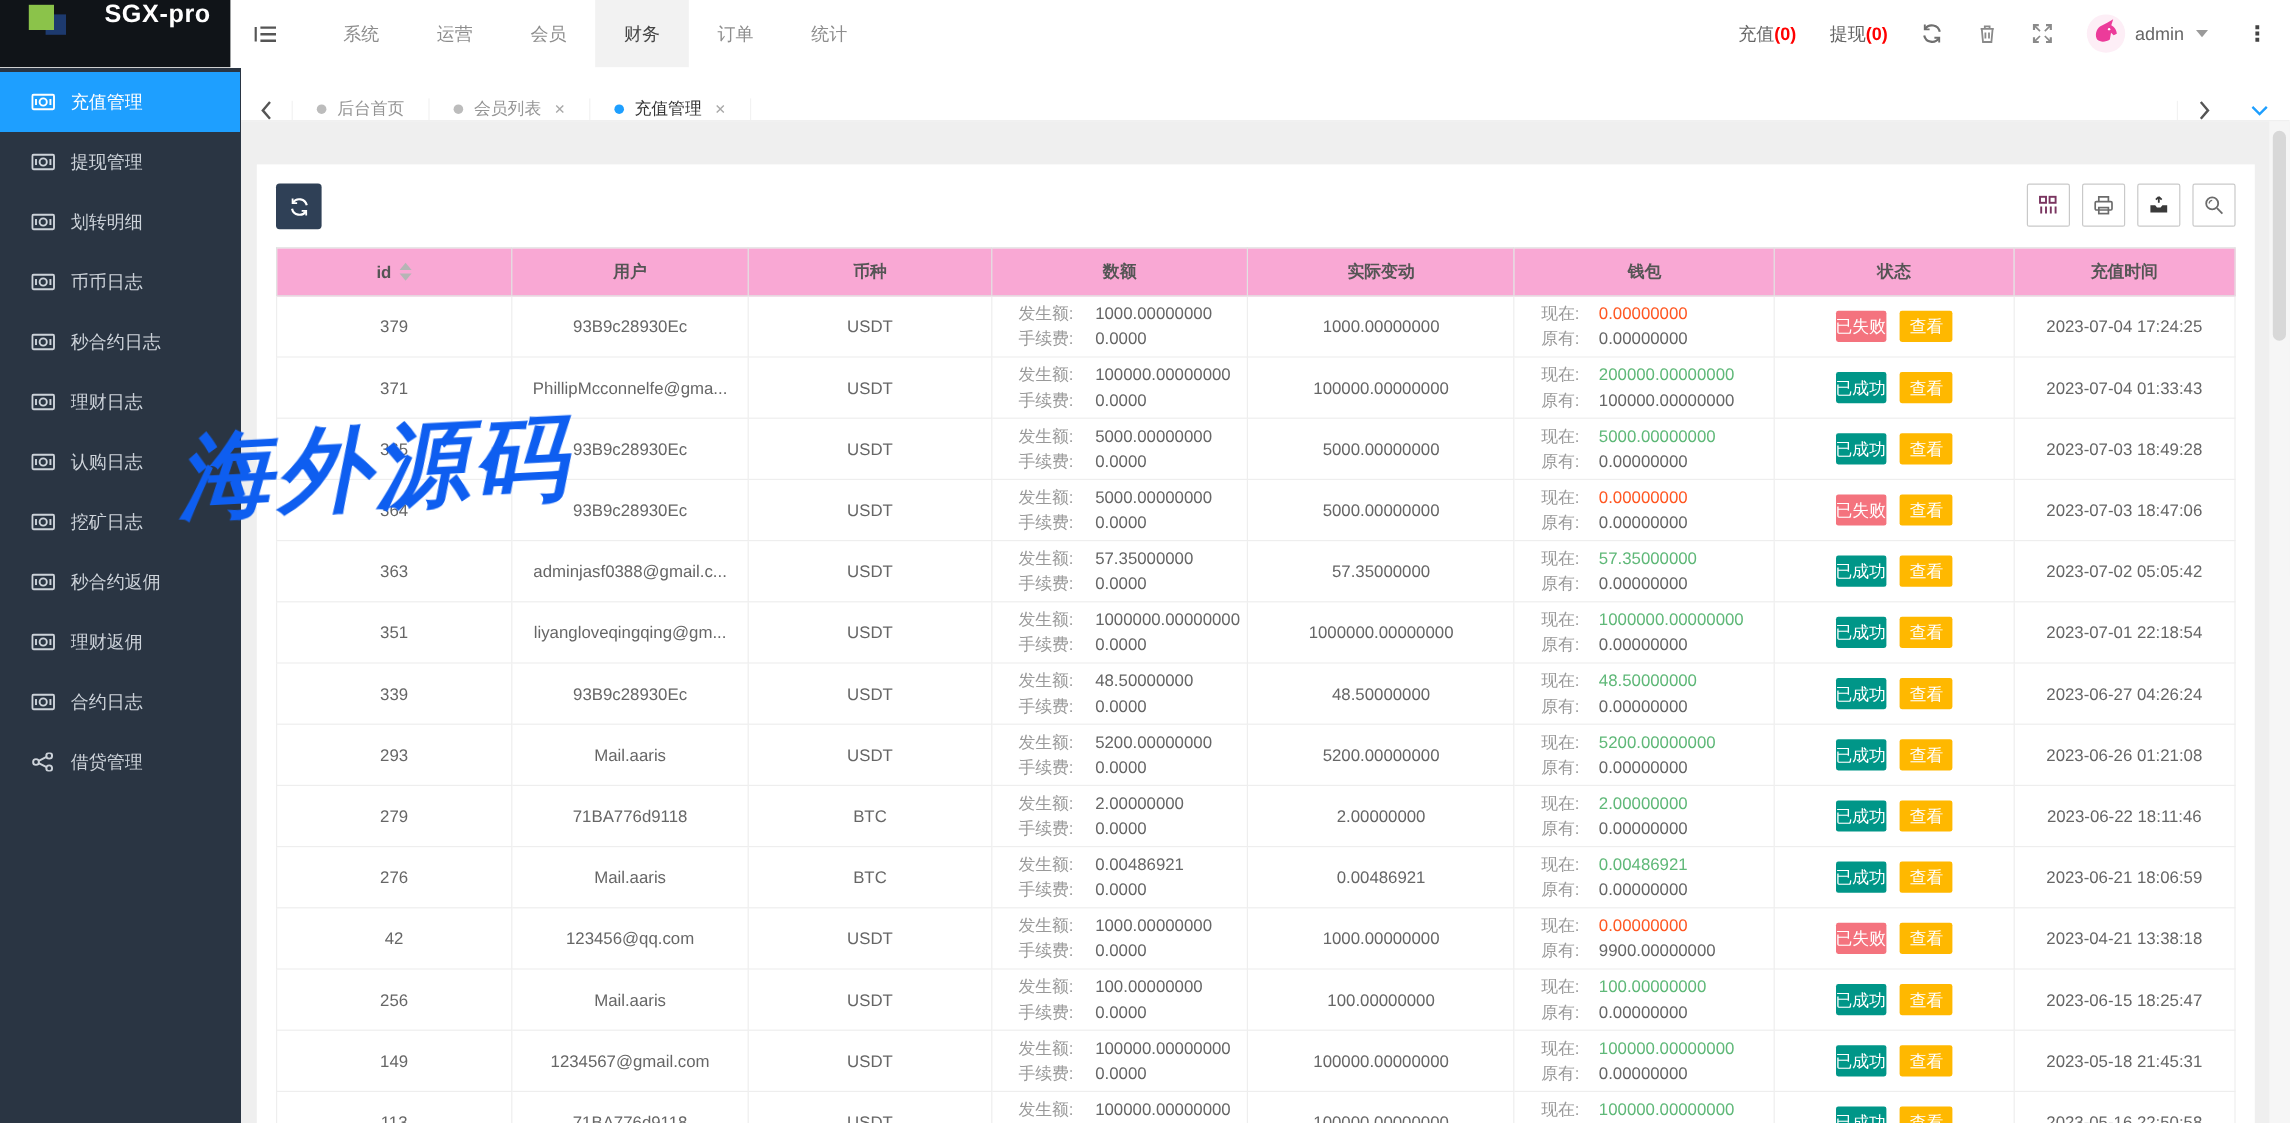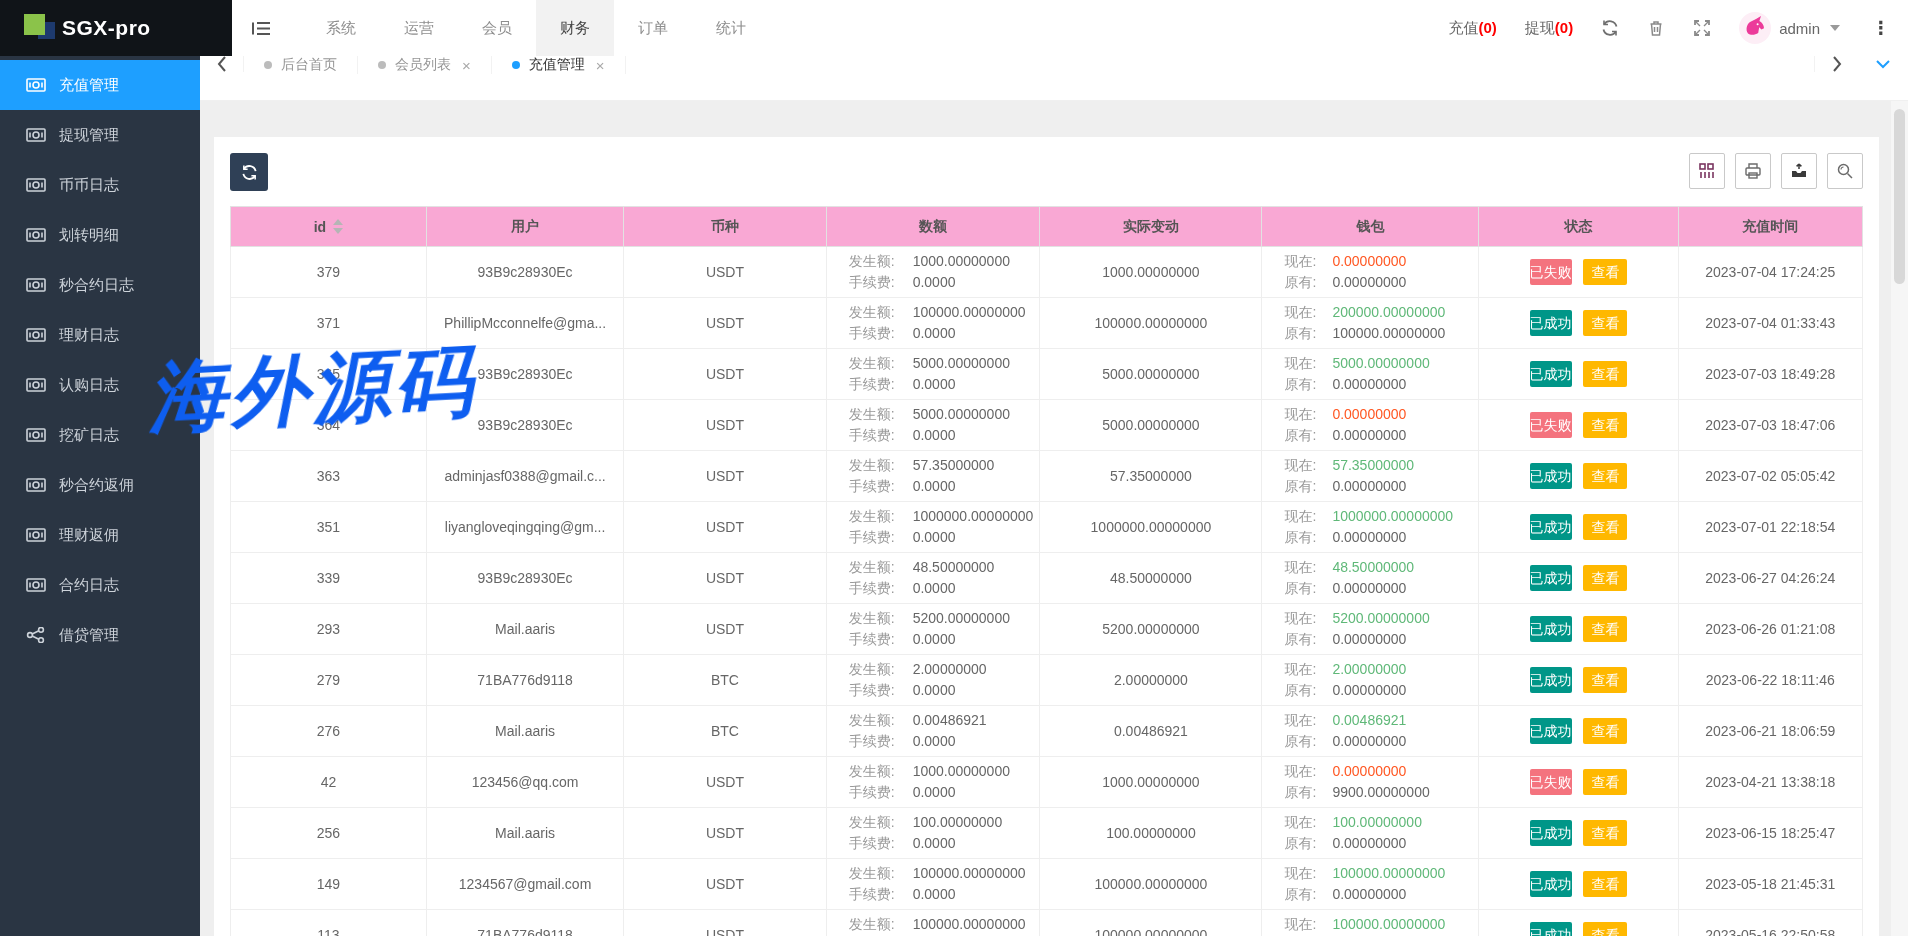--- a/index.html
+++ b/index.html
@@ -2,42 +2,42 @@
 <html><head>
 <meta charset="utf-8">
 <style>
   * { margin:0; padding:0; box-sizing:border-box; }
   html,body { width:1908px; height:936px; overflow:hidden; background:#efefef;
     font-family:"Liberation Sans","DejaVu Sans",sans-serif; }
 
   
   .topbar { position:fixed; top:0; left:0; width:1908px; height:56px; background:#fff;
     display:flex; align-items:stretch; z-index:30; }
-  .logo { width:232px; background:#101418; display:flex; align-items:center; padding-left:22px; }
+  .logo { width:192px; background:#101418; display:flex; padding-left:22px;gap:25px; }
   .logo-squares { position:relative; width:40px; height:36px; }
   .sq-blue { position:absolute; left:16px; top:12px; width:17px; height:17px; background:#1d3a6e; }
   .sq-green { position:absolute; left:2px; top:4px; width:21px; height:21px; background:#8bc34a; }
   .logo-text { color:#fff; font-size:21px; font-weight:bold; letter-spacing:.5px; }
   .hamburger { width:58px; display:flex; align-items:center; justify-content:center; cursor:pointer; }
   .nav { display:flex; align-items:stretch; margin-left:12px; }
   .nav-item { padding:0 24px; display:flex; align-items:center; font-size:15px; color:#8d8d8d; cursor:pointer; }
   .nav-item.nav-active { background:#f2f2f2; color:#444; }
   .topbar-right { margin-left:auto; display:flex; align-items:center; gap:28px; padding-right:14px; color:#666; font-size:15px; }
   .count-link { cursor:pointer; white-space:nowrap; }
   .count-num { color:#ff0000; font-weight:bold; }
   .tb-icon { width:18px; height:18px; cursor:pointer; display:flex; }
   .tb-icon svg { width:100%; height:100%; }
   .user-chip { display:flex; align-items:center; gap:8px; cursor:pointer; }
   .avatar { width:32px; height:32px; border-radius:50%; background:#fdeef6; display:flex; align-items:center; justify-content:center; overflow:hidden; }
   .caret { width:0; height:0; border-left:5px solid transparent; border-right:5px solid transparent; border-top:6px solid #9a9a9a; margin-left:2px; }
   .kebab { font-size:18px; color:#444; font-weight:bold; cursor:pointer; padding:0 4px; }
 
   
   .tabbar { position:fixed; top:56px; left:200px; right:0; height:45px; background:#fff;
-    border-bottom:1px solid #f0f0f0; display:flex; align-items:flex-start; z-index:25; }
+    border-bottom:1px solid #f0f0f0; display:flex; align-items:flex-end; z-index:25; }
   .tab-arrow { width:44px; display:flex; align-items:center; justify-content:center; color:#555; cursor:pointer; }
   .tab-arrow.l { border-right:1px solid #f2f2f2; }
   .tab-arrow.r { border-left:1px solid #f2f2f2; }
   .tab { display:flex; align-items:center; gap:9px; padding:0 20px; border-right:1px solid #f2f2f2;
     font-size:14px; color:#959595; cursor:pointer; }
   .tab .dot { width:8px; height:8px; border-radius:50%; background:#bcbcbc; }
   .tab.tab-active { color:#333; }
   .tab.tab-active .dot { background:#1E9FFF; }
   .tab .close { color:#a8a8a8; font-size:15px; margin-left:2px; }
   .tab .close:empty { display:none; }
@@ -254,34 +254,34 @@
   <div class="side-item ic-banknote">
     <span class="side-ic">
       <svg class="ic-banknote-svg" viewBox="0 0 20 16" fill="none" stroke="currentColor" stroke-width="1.6">
           <rect x="1" y="2" width="18" height="12" rx="1"></rect>
           <circle cx="10" cy="8" r="3"></circle>
           <line x1="4" y1="5.5" x2="4" y2="10.5"></line>
           <line x1="16" y1="5.5" x2="16" y2="10.5"></line>
         </svg>
 
     </span>
+    <span>划转明细</span>
+  </div>
+
+  <div class="side-item ic-banknote">
+    <span class="side-ic">
+      <svg class="ic-banknote-svg" viewBox="0 0 20 16" fill="none" stroke="currentColor" stroke-width="1.6">
+          <rect x="1" y="2" width="18" height="12" rx="1"></rect>
+          <circle cx="10" cy="8" r="3"></circle>
+          <line x1="4" y1="5.5" x2="4" y2="10.5"></line>
+          <line x1="16" y1="5.5" x2="16" y2="10.5"></line>
+        </svg>
+
+    </span>
     <span>币币日志</span>
-  </div>
-
-  <div class="side-item ic-banknote">
-    <span class="side-ic">
-      <svg class="ic-banknote-svg" viewBox="0 0 20 16" fill="none" stroke="currentColor" stroke-width="1.6">
-          <rect x="1" y="2" width="18" height="12" rx="1"></rect>
-          <circle cx="10" cy="8" r="3"></circle>
-          <line x1="4" y1="5.5" x2="4" y2="10.5"></line>
-          <line x1="16" y1="5.5" x2="16" y2="10.5"></line>
-        </svg>
-
-    </span>
-    <span>划转明细</span>
   </div>
 
   <div class="side-item ic-banknote">
     <span class="side-ic">
       <svg class="ic-banknote-svg" viewBox="0 0 20 16" fill="none" stroke="currentColor" stroke-width="1.6">
           <rect x="1" y="2" width="18" height="12" rx="1"></rect>
           <circle cx="10" cy="8" r="3"></circle>
           <line x1="4" y1="5.5" x2="4" y2="10.5"></line>
           <line x1="16" y1="5.5" x2="16" y2="10.5"></line>
         </svg>

